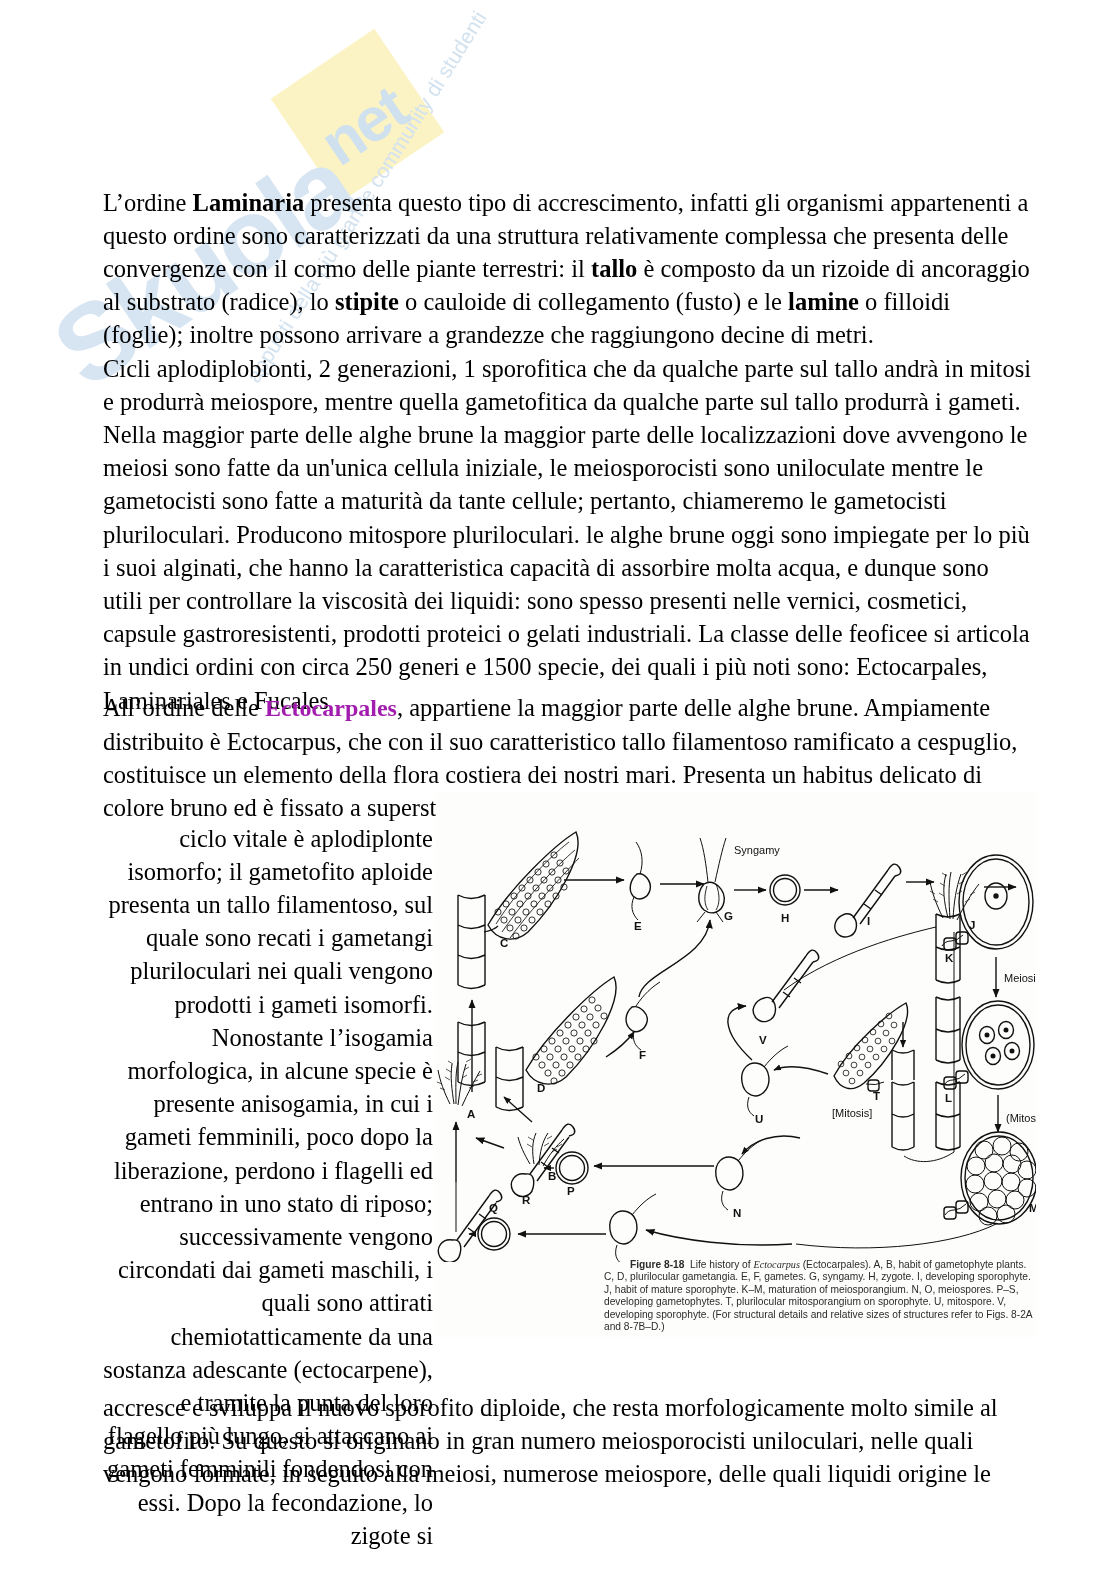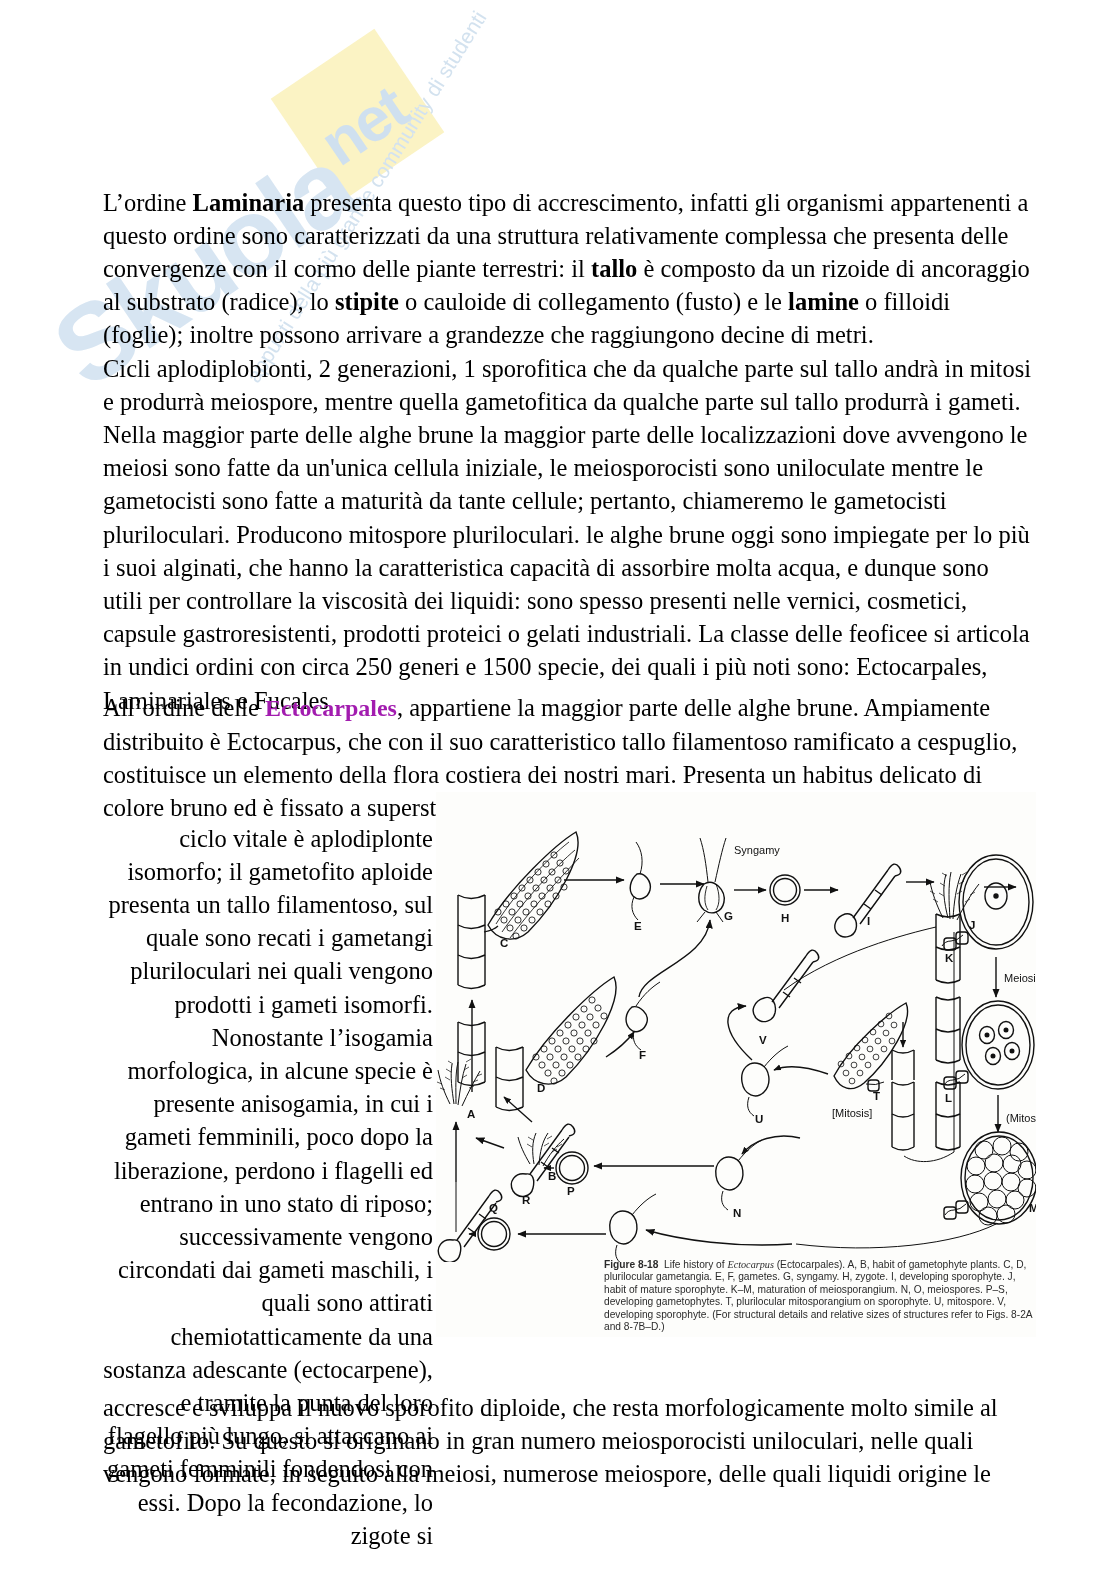--- a/index.html
+++ b/index.html
@@ -113,21 +113,21 @@
   #fig-caption {
     position: absolute;
     left: 168px;
     top: 467px;
     width: 432px;
     font-family: "Liberation Sans", sans-serif;
     font-size: 10.2px;
     line-height: 12.4px;
     color: #2b2b2b;
   }
-  #fig-caption .cap-lead { font-weight: bold; }
+  #fig-caption .cap-lead { font-weight: bold; margin-left: 26px; }
   #fig-caption i { font-style: italic; font-family: Liberation Serif, serif; }
 </style>
 </head>
 <body>
 
 <div id="page">
 
   <div id="watermark">
     <div class="wm-square"></div>
     <div class="wm-net">net</div>

